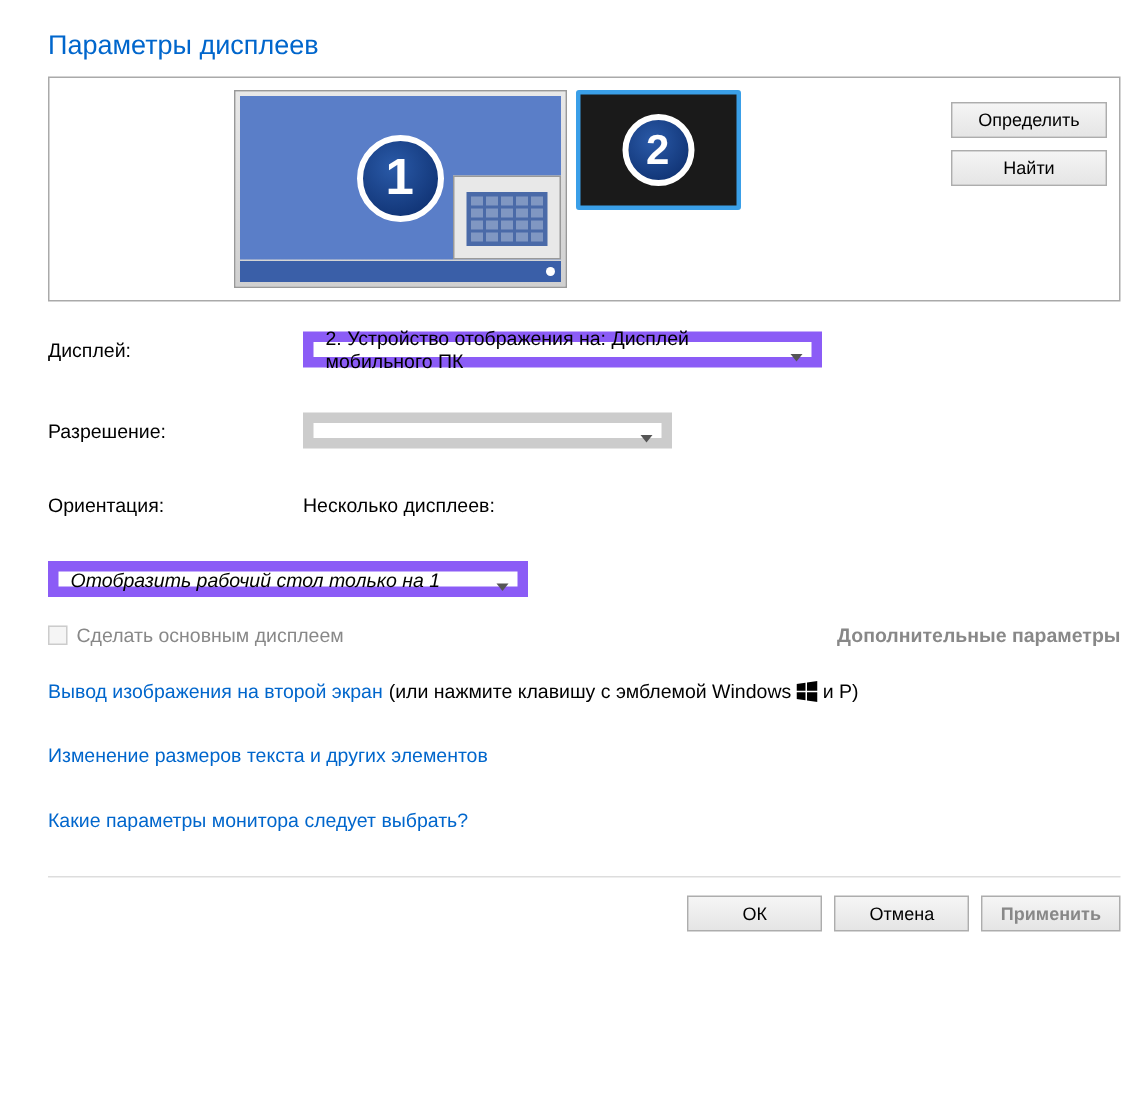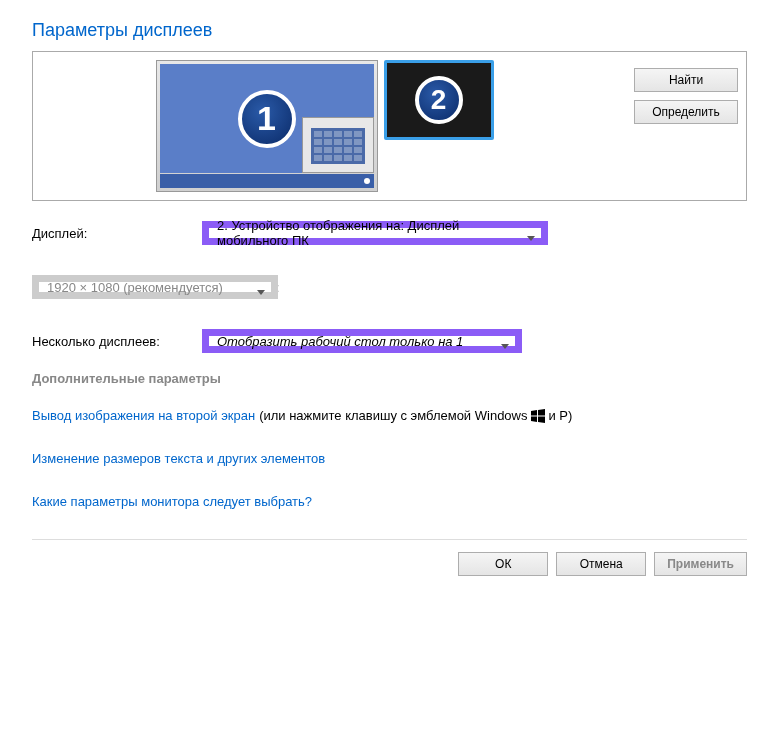--- a/index.html
+++ b/index.html
@@ -297,53 +297,57 @@
           <div class="m1-taskbar">
             <div class="m1-taskbar-dot"></div>
           </div>
         </div>
       </div>
       <div class="monitor monitor-2">
         <div class="m2-circle">2</div>
       </div>
     </div>
     <div class="preview-buttons">
+      <button class="win-button">Определить</button>
       <button class="win-button">Найти</button>
-      <button class="win-button">Определить</button>
     </div>
   </div>
 
   <div class="settings-grid">
     <label>Дисплей:</label>
     <div>
       <div class="dropdown dd-display">
         <span>2. Устройство отображения на: Дисплей мобильного ПК</span>
         <span class="arrow"></span>
       </div>
     </div>
 
+    <label>Разрешение:</label>
     <div>
       <div class="dropdown disabled dd-resolution">
-        <span>1920 × 1080 (рекомендуется)</span>
         <span class="arrow"></span>
       </div>
     </div>
 
     <label>Ориентация:</label>
 
     <label>Несколько дисплеев:</label>
     <div>
       <div class="dropdown dd-multidisplay">
         <span>Отобразить рабочий стол только на 1</span>
         <span class="arrow"></span>
       </div>
     </div>
   </div>
 
   <div class="primary-row">
+    <div class="checkbox-row">
+      <span class="fake-checkbox"></span>
+      <span>Сделать основным дисплеем</span>
+    </div>
     <span class="adv-link">Дополнительные параметры</span>
   </div>
 
   <div class="link-section">
     <div class="link-line">
       <span class="link">Вывод изображения на второй экран</span>
       <span class="plain-text">(или нажмите клавишу с эмблемой Windows</span>
       <span class="winkey-icon">
         <svg viewBox="0 0 14 14">
             <g fill="#000000">

